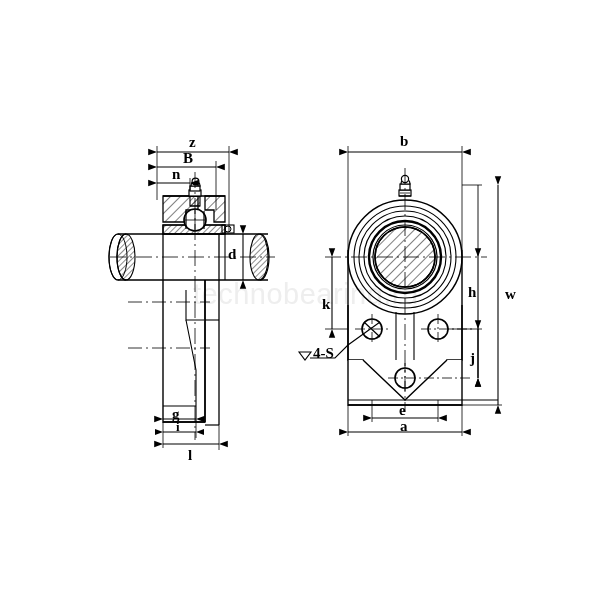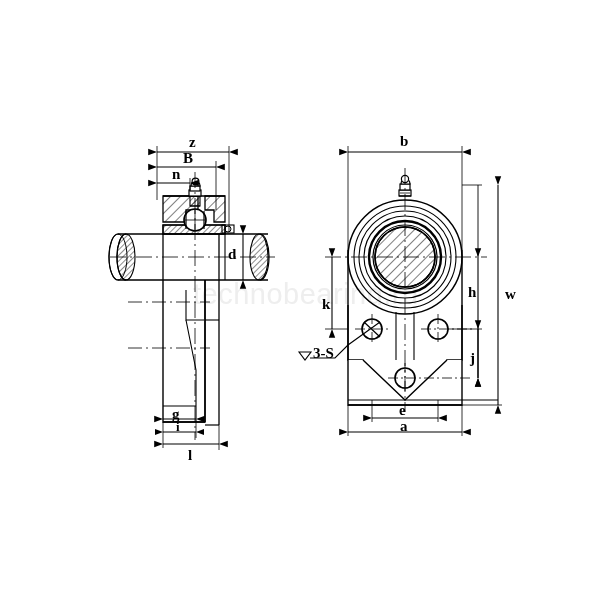--- a/index.html
+++ b/index.html
@@ -279,15 +279,15 @@
   <div class="dimlabel" style="left:188px; top:447px;">l</div>
 
   <div class="dimlabel" style="left:400px; top:133px;">b</div>
   <div class="dimlabel" style="left:468px; top:284px;">h</div>
   <div class="dimlabel" style="left:505px; top:286px;">w</div>
   <div class="dimlabel" style="left:322px; top:296px;">k</div>
   <div class="dimlabel" style="left:470px; top:350px;">j</div>
   <div class="dimlabel" style="left:399px; top:402px;">e</div>
   <div class="dimlabel" style="left:400px; top:418px;">a</div>
 
-  <div class="dimlabel" style="left:313px; top:345px;">3-S</div>
+  <div class="dimlabel" style="left:313px; top:345px;">4-S</div>
 
 </div>
 
 </body></html>

